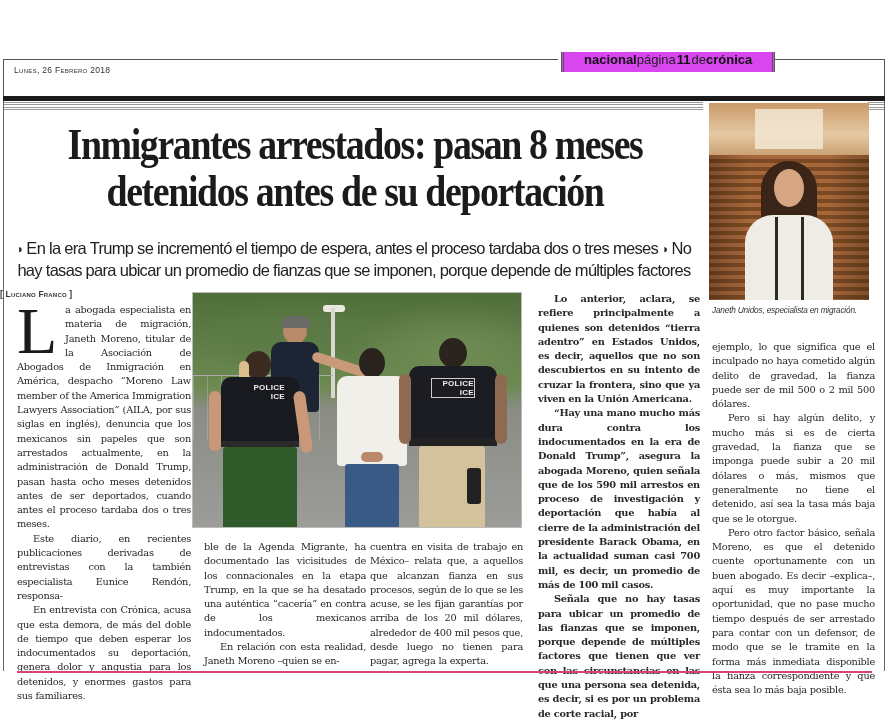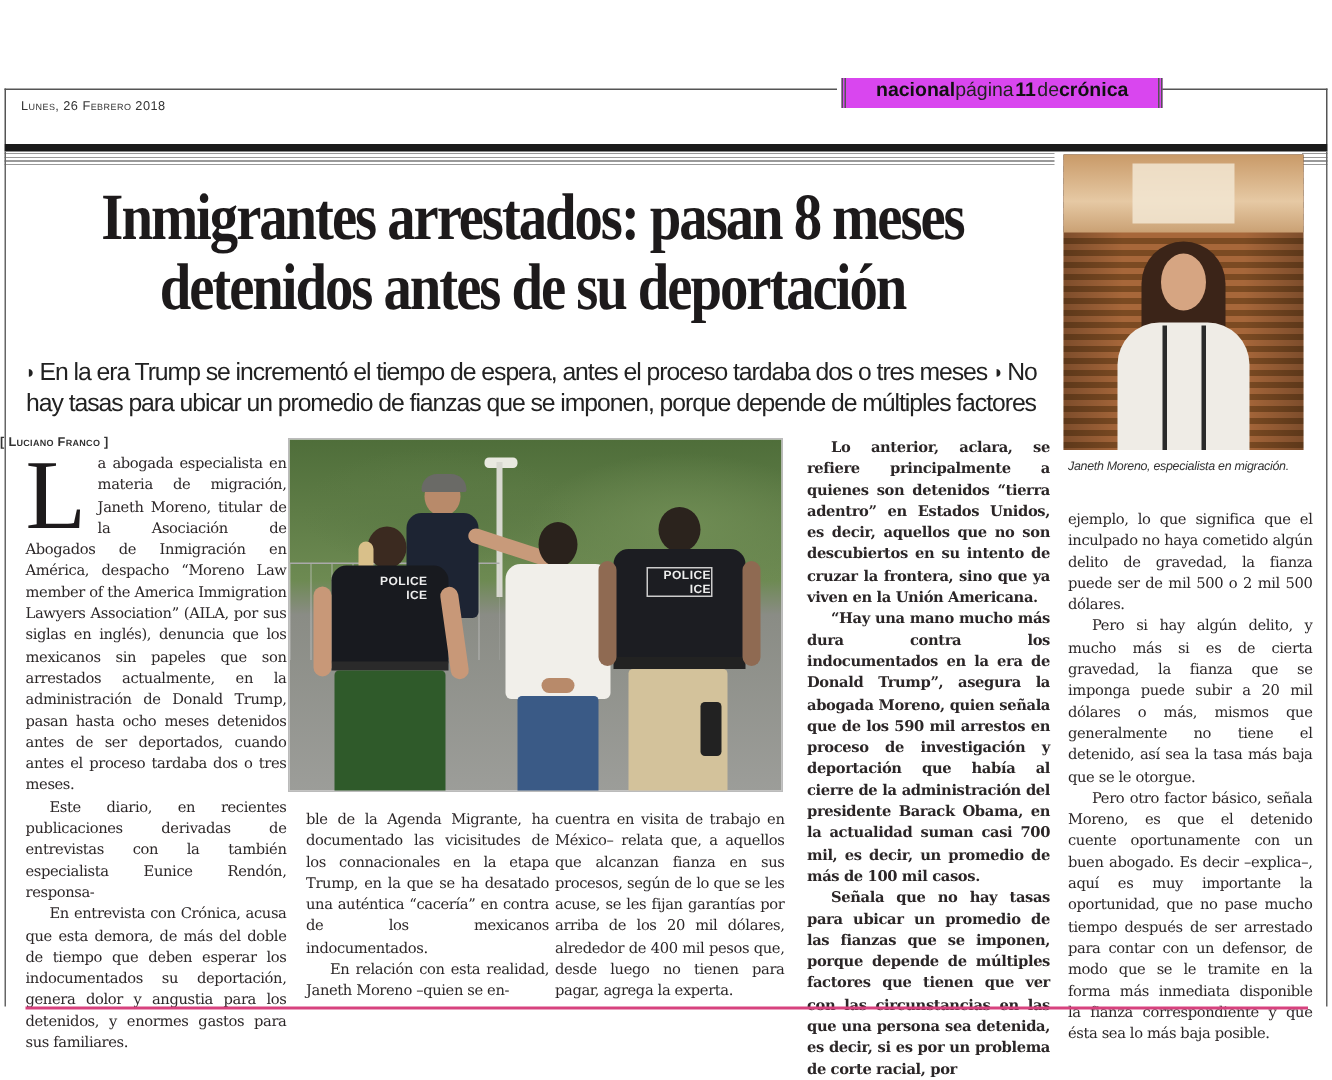--- a/index.html
+++ b/index.html
@@ -180,21 +180,21 @@
 
 <div class="photo-side">
   <div class="top"></div>
   <div class="door"></div>
   <div class="woman-hair"></div>
   <div class="woman-body"></div>
   <div class="stripe" style="left:66px;"></div>
   <div class="stripe" style="left:92px;"></div>
   <div class="woman-face"></div>
 </div>
-<div class="caption">Janeth Moreno, especialista en migración.</div>
+<div class="caption">Janeth Unidos, especialista en migración.</div>
 
 <div class="col c5">
   <p>ejemplo, lo que significa que el inculpado no haya cometido algún delito de gravedad, la fianza puede ser de mil 500 o 2 mil 500 dólares.</p>
   <p class="ind">Pero si hay algún delito, y mucho más si es de cierta gravedad, la fianza que se imponga puede subir a 20 mil dólares o más, mismos que generalmente no tiene el detenido, así sea la tasa más baja que se le otorgue.</p>
   <p class="ind">Pero otro factor básico, señala Moreno, es que el detenido cuente oportunamente con un buen abogado. Es decir –explica–, aquí es muy importante la oportunidad, que no pase mucho tiempo después de ser arrestado para contar con un defensor, de modo que se le tramite en la forma más inmediata disponible la fianza correspondiente y que ésta sea lo más baja posible.</p>
 </div>
 
 <div class="pink-rule"></div>
 
 </body></html>

